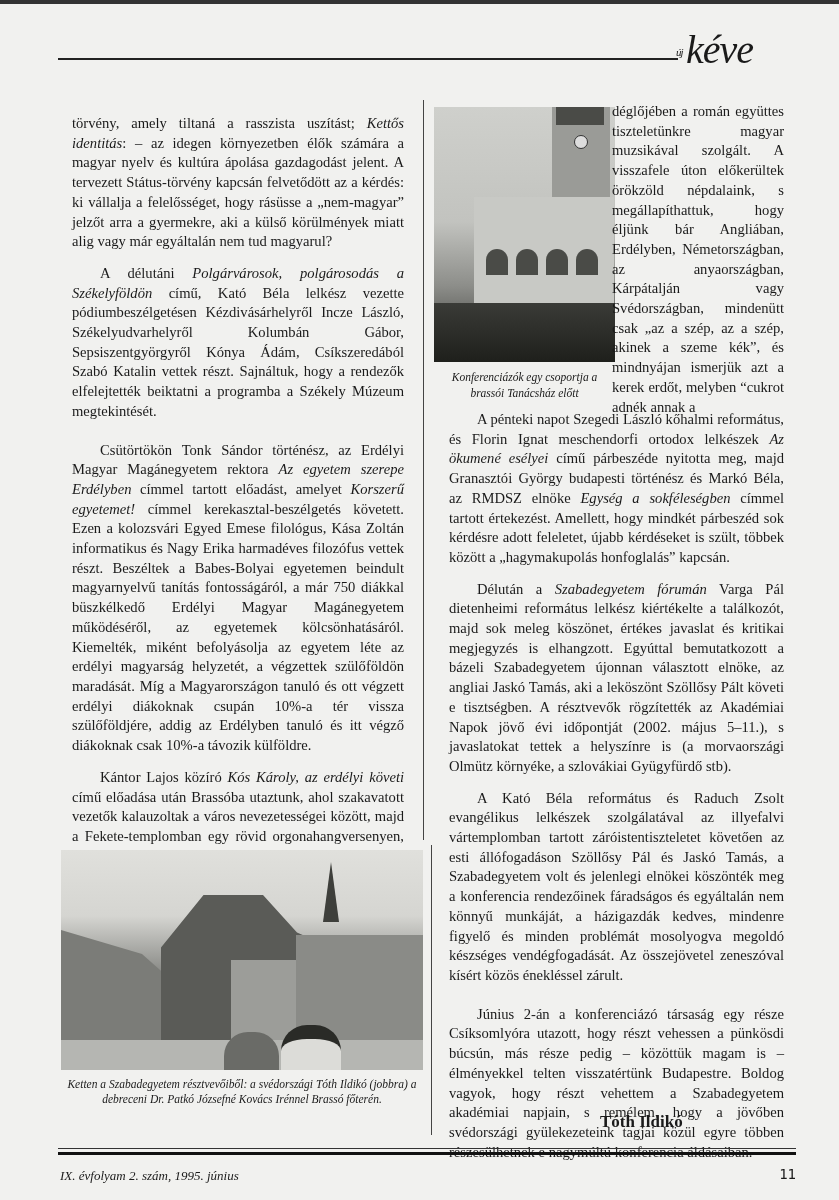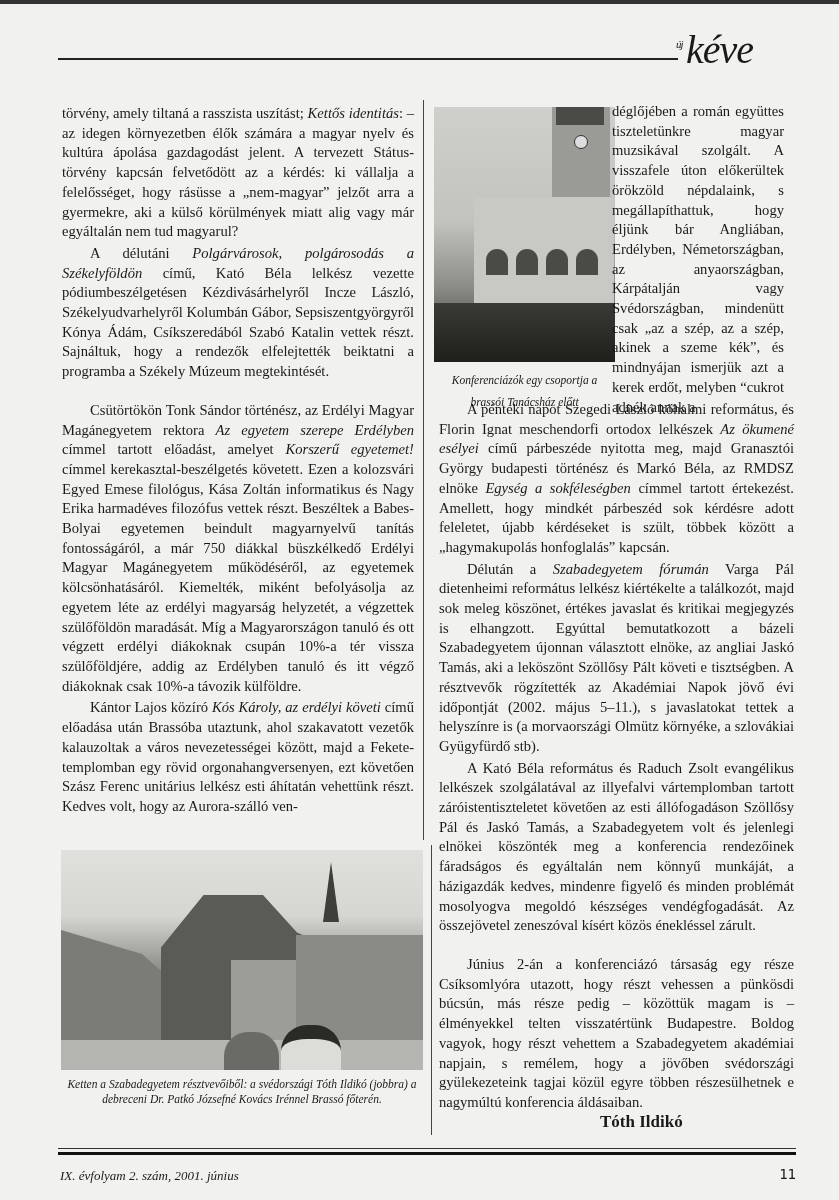--- a/index.html
+++ b/index.html
@@ -6,42 +6,42 @@
   body {
     width: 839px; height: 1200px; overflow: hidden;
     background: #f1f1ef;
     font-family: "Liberation Serif", "DejaVu Serif", serif;
     color: #1a1a1a;
     position: relative;
   }
   .topbar { position: absolute; left: 0; top: 0; width: 839px; height: 4px; background: #333; }
   .header-rule { position: absolute; left: 58px; top: 58px; width: 620px; height: 2px; background: #222; }
   .logo { position: absolute; left: 676px; top: 30px; width: 120px; height: 50px; }
-  .logo .uj { position: absolute; left: 0; top: 8px; font-size: 11px; font-style: italic; letter-spacing: -1px; }
+  .logo .uj { position: absolute; left: 0; top: 16px; font-size: 11px; font-style: italic; letter-spacing: -1px; }
   .logo .keve { position: absolute; left: 10px; top: 0; font-size: 40px; font-style: italic; letter-spacing: -1px; line-height: 40px; }
 
   .col { position: absolute; font-size: 14.6px; line-height: 19.7px; text-align: justify; }
-  .col p { margin: 2px; }
+  .col p { margin: 12px; }
   .col p.ind { text-indent: 28px; }
   .col p.gap { margin-top: 19px; }
   i { font-style: italic; }
 
   .left-col { left: 60px; top: 102px; width: 356px; }
   .vline-left { position: absolute; left: 423px; top: 100px; width: 1px; height: 740px; background: #444; }
   .vline-right { position: absolute; left: 431px; top: 845px; width: 1px; height: 290px; background: #444; }
 
   .photo1 { position: absolute; left: 434px; top: 107px; width: 181px; height: 255px; overflow: hidden;
             background: linear-gradient(#cfd0cc 0%, #c2c3bf 45%, #8d8e8a 70%, #2f302c 100%); }
   .photo1 .tower { position: absolute; left: 118px; top: 0; width: 58px; height: 150px; background: #9a9b97; }
   .photo1 .roof { position: absolute; left: 122px; top: 0; width: 48px; height: 18px; background: #4a4b47; }
   .photo1 .clock { position: absolute; left: 140px; top: 28px; width: 12px; height: 12px; border-radius: 50%; border: 1px solid #333; background: #ddd; }
   .photo1 .facade { position: absolute; left: 40px; top: 90px; width: 140px; height: 140px; background: #c8c9c5; }
   .photo1 .arch { position: absolute; top: 142px; width: 22px; height: 26px; border-radius: 11px 11px 0 0; background: #4a4b47; }
   .photo1 .crowd { position: absolute; left: 0; top: 196px; width: 181px; height: 60px; background: linear-gradient(#3a3b37, #1e1f1b); }
-  .caption1 { position: absolute; left: 434px; top: 369px; width: 181px; font-size: 11.5px; line-height: 22px; font-style: italic; text-align: center; }
+  .caption1 { position: absolute; left: 434px; top: 369px; width: 181px; font-size: 11.5px; line-height: 16px; font-style: italic; text-align: center; }
 
   .right-narrow { left: 612px; top: 102px; width: 172px; }
   .right-col { left: 437px; top: 398px; width: 359px; }
   .signature { position: absolute; left: 600px; top: 1112px; width: 196px; text-align: left; font-weight: bold; font-size: 17px; }
 
   .photo2 { position: absolute; left: 61px; top: 850px; width: 362px; height: 220px; overflow: hidden;
             background: linear-gradient(#e0e0dc 0%, #d5d5d1 30%, #8b8c88 55%, #6c6d69 75%, #a9aaa6 100%); }
   .photo2 .church { position: absolute; left: 100px; top: 45px; width: 170px; height: 150px; background: #5a5b57; clip-path: polygon(0 35%, 25% 0, 60% 0, 80% 25%, 100% 35%, 100% 100%, 0 100%); }
   .photo2 .spire { position: absolute; left: 262px; top: 12px; width: 16px; height: 60px; background: #3e3f3b; clip-path: polygon(50% 0, 100% 100%, 0 100%); }
   .photo2 .bldL { position: absolute; left: 0; top: 80px; width: 135px; height: 120px; background: #7b7c78; clip-path: polygon(0 0, 60% 20%, 100% 60%, 100% 100%, 0 100%); }
@@ -105,14 +105,14 @@
   <div class="bldR"></div>
   <div class="ground"></div>
   <div class="woman1"></div>
   <div class="woman2"></div>
 </div>
 <div class="caption2">Ketten a Szabadegyetem résztvevőiből: a svédországi Tóth Ildikó (jobbra) a debreceni Dr. Patkó Józsefné Kovács Irénnel Brassó főterén.</div>
 <div class="vline-right"></div>
 
 <div class="footer-rule1"></div>
 <div class="footer-rule2"></div>
-<div class="footer-left">IX. évfolyam 2. szám, 2001. június</div>
+<div class="footer-left">IX. évfolyam 2. szám, 1995. június</div>
 <div class="page-num">11</div>
 
 </body></html>

